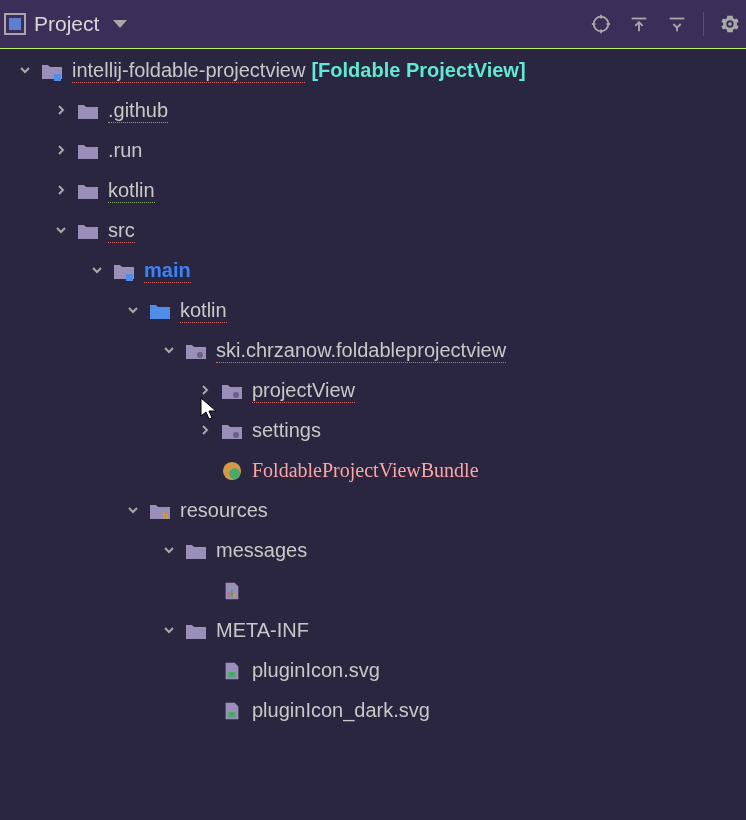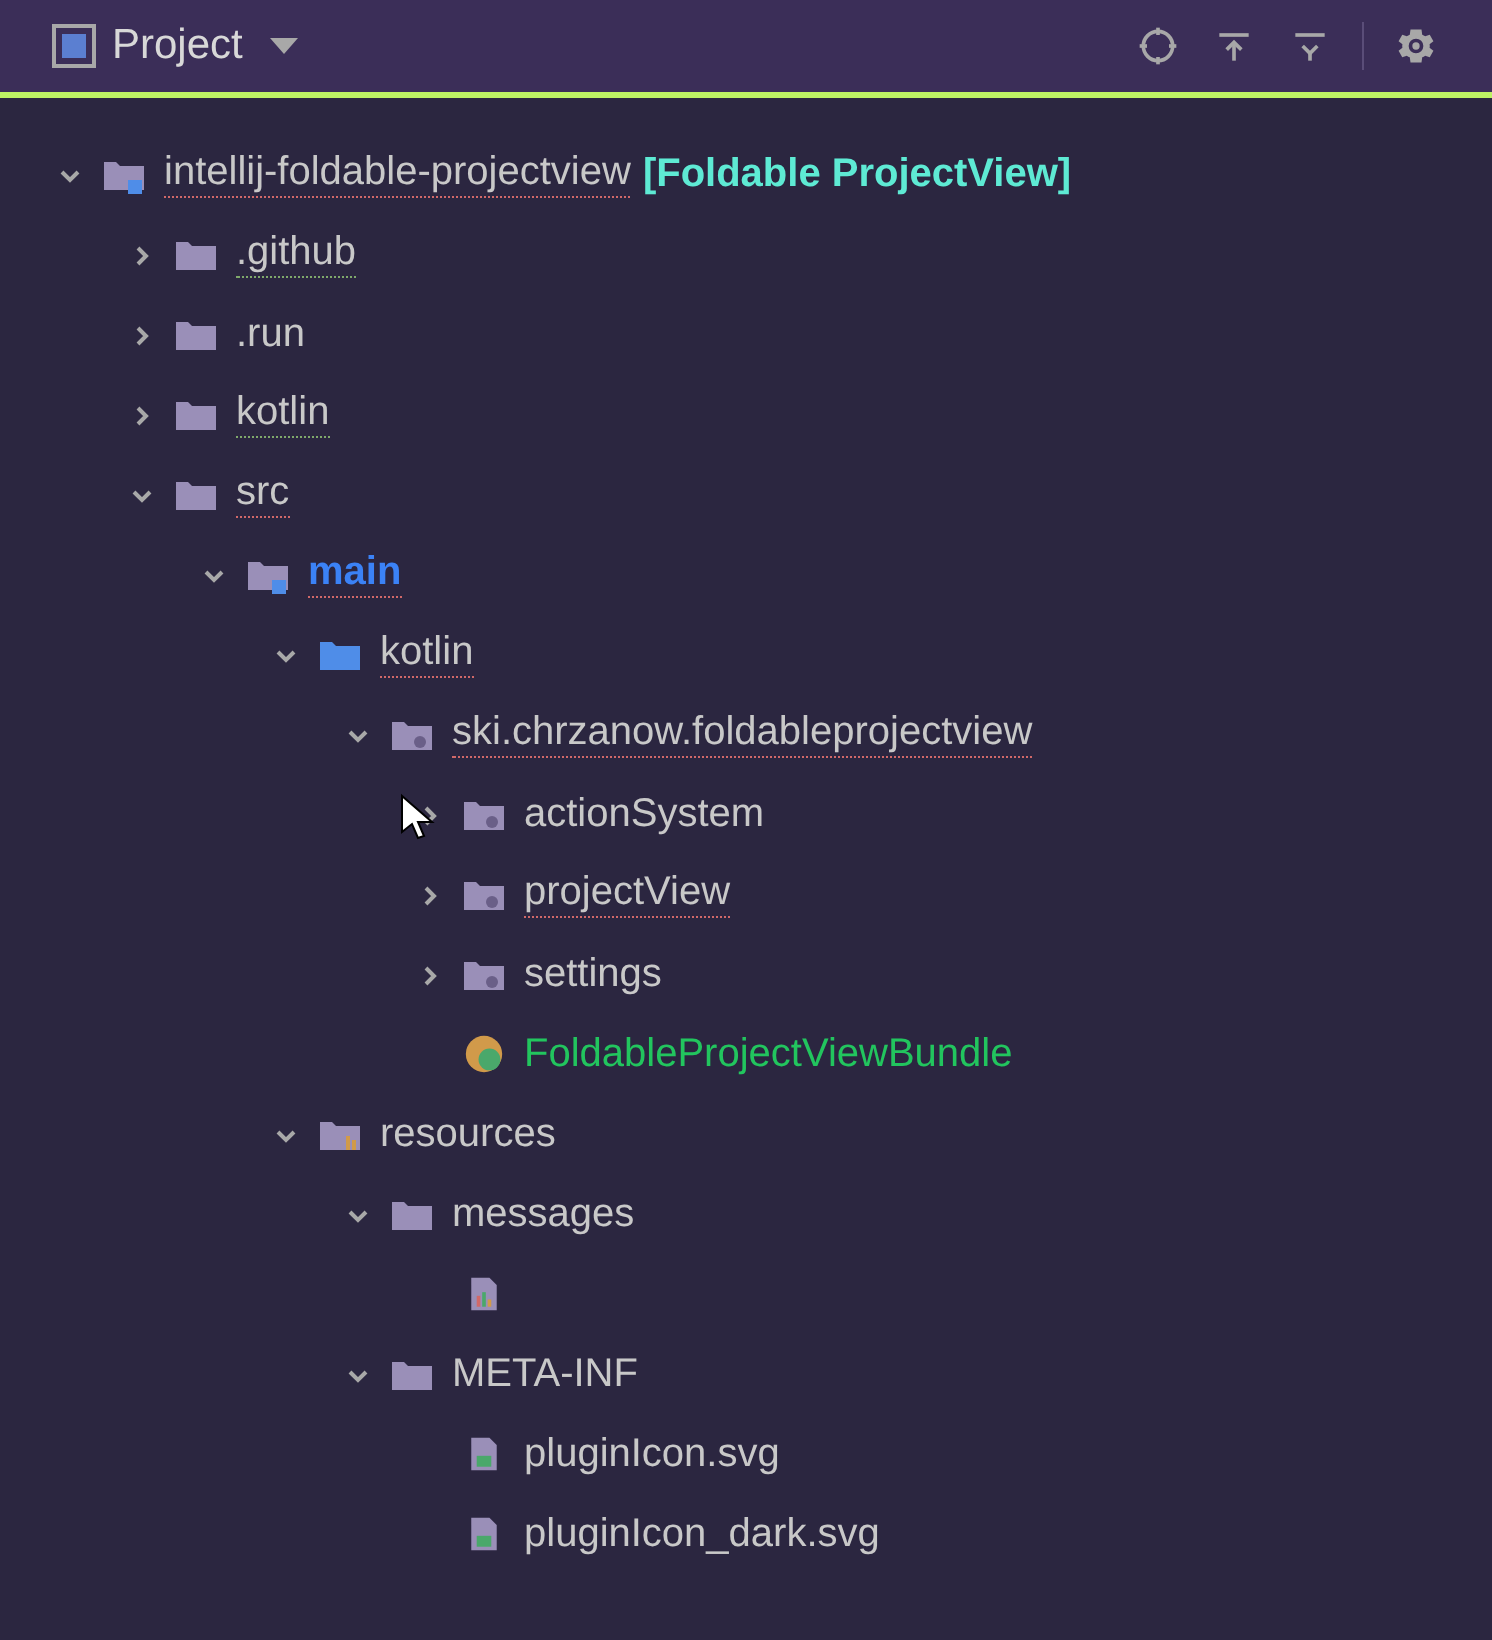--- a/index.html
+++ b/index.html
@@ -8,24 +8,24 @@
   height: 820px;
   background: #2b2640;
   font-family: 'Segoe UI', -apple-system, sans-serif;
   font-size: 20px;
   color: #b8b8b8;
   overflow: hidden;
 }
 .toolbar {
   height: 49px;
   background: #3b2e58;
-  border-bottom: 3px solid #bef264;
+  border-bottom: 1px solid #bef264;
   display: flex;
   align-items: center;
-  padding: 0 26px;
+  padding: 0 4px;
 }
 .toolbar-left {
   display: flex;
   align-items: center;
   gap: 8px;
   flex: 1;
 }
 .project-icon {
   width: 22px;
   height: 22px;
@@ -65,23 +65,23 @@
   align-items: center;
   justify-content: center;
   cursor: pointer;
 }
 .tb-icon svg { width: 22px; height: 22px; }
 .tree {
   padding: 10px 0;
 }
 .tree-row {
   display: flex;
-  align-items: flex-end;
+  align-items: flex-start;
   height: 40px;
-  padding-left: 24px;
+  padding-left: 14px;
   cursor: pointer;
   white-space: nowrap;
 }
 .indent { display: inline-block; }
 .arrow {
   width: 22px;
   height: 22px;
   display: inline-flex;
   align-items: center;
   justify-content: center;
@@ -98,21 +98,21 @@
   display: inline-flex;
   align-items: center;
   justify-content: center;
   margin-right: 8px;
 }
 .node-icon svg { width: 22px; height: 20px; }
 .label {
   color: #c8c8c8;
 }
 .label.bold { font-weight: bold; color: #3b82f6; }
-.label.link { color: #22c55e; }
+.label.link { color: #fca5a5; font-family: Liberation Serif, serif; }
 .extra {
   color: #5eead4;
   font-weight: bold;
   margin-left: 6px;
 }
 .underline-error {
   border-bottom: 1px dotted #d16969;
 }
 .underline-warn {
   border-bottom: 1px dotted #7fa86b;
@@ -286,35 +286,20 @@
       </span>
     <span class="node-icon">
         <svg viewBox="0 0 22 20">
           <path fill="#9a8fb8" d="M1,4 L7,4 L9,6 L21,6 L21,18 L1,18 Z"></path>
           <circle cx="15" cy="14" r="3" fill="#6a5f88"></circle>
         </svg>
       </span>
     <span class="label underline-error">ski.chrzanow.foldableprojectview</span>
   </div>
 
-  <div class="tree-row">
-    <span class="indent" style="width:180px"></span>
-    <span class="arrow">
-        <svg viewBox="0 0 14 14" fill="none" stroke="#a8a8a8" stroke-width="2">
-          <polyline points="5,3 9,7 5,11"></polyline>
-        </svg>
-      </span>
-    <span class="node-icon">
-        <svg viewBox="0 0 22 20">
-          <path fill="#9a8fb8" d="M1,4 L7,4 L9,6 L21,6 L21,18 L1,18 Z"></path>
-          <circle cx="15" cy="14" r="3" fill="#6a5f88"></circle>
-        </svg>
-      </span>
-    <span class="label">actionSystem</span>
-  </div>
 
   <div class="tree-row">
     <span class="indent" style="width:180px"></span>
     <span class="arrow">
         <svg viewBox="0 0 14 14" fill="none" stroke="#a8a8a8" stroke-width="2">
           <polyline points="5,3 9,7 5,11"></polyline>
         </svg>
       </span>
     <span class="node-icon">
         <svg viewBox="0 0 22 20">

